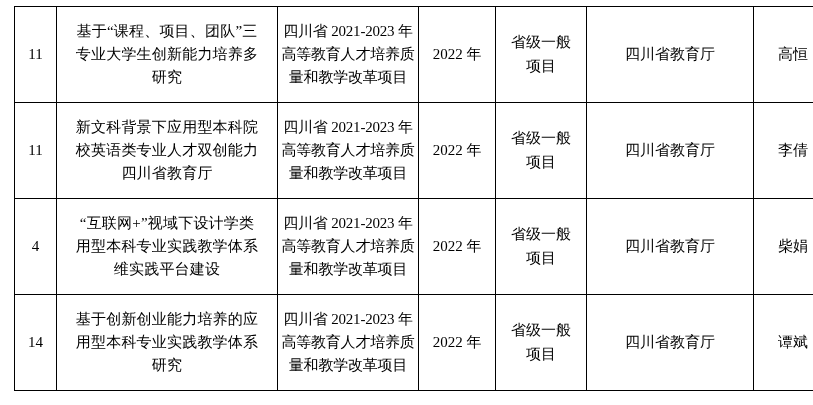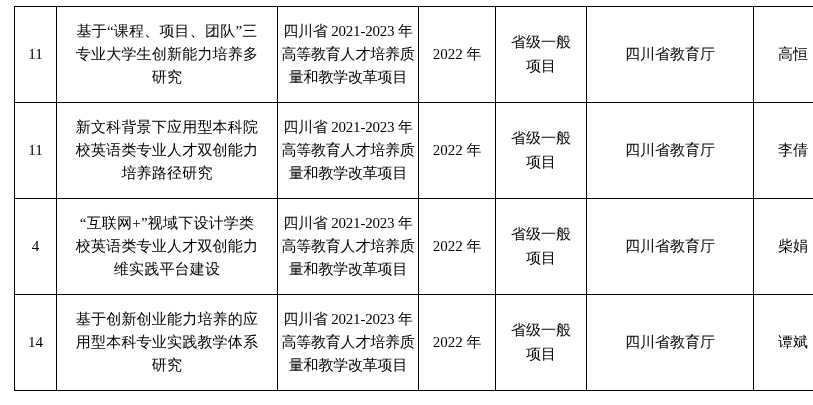--- a/index.html
+++ b/index.html
@@ -92,21 +92,21 @@
           </td>
       </tr>
 
       <tr class="row">
         <td class="c-index">
             <span class="cell-text">11</span>
           </td>
         <td class="c-title">
             <span class="cell-text">新文科背景下应用型本科院
 校英语类专业人才双创能力
-培养路径研究</span>
+四川省教育厅</span>
           </td>
         <td class="c-program">
             <span class="cell-text">四川省 2021-2023 年
 高等教育人才培养质
 量和教学改革项目</span>
           </td>
         <td class="c-year">
             <span class="cell-text">2022 年</span>
           </td>
         <td class="c-level">
@@ -120,21 +120,21 @@
             <span class="cell-text">李倩</span>
           </td>
       </tr>
 
       <tr class="row">
         <td class="c-index">
             <span class="cell-text">4</span>
           </td>
         <td class="c-title">
             <span class="cell-text">“互联网+”视域下设计学类
-校英语类专业人才双创能力
+用型本科专业实践教学体系
 维实践平台建设</span>
           </td>
         <td class="c-program">
             <span class="cell-text">四川省 2021-2023 年
 高等教育人才培养质
 量和教学改革项目</span>
           </td>
         <td class="c-year">
             <span class="cell-text">2022 年</span>
           </td>

